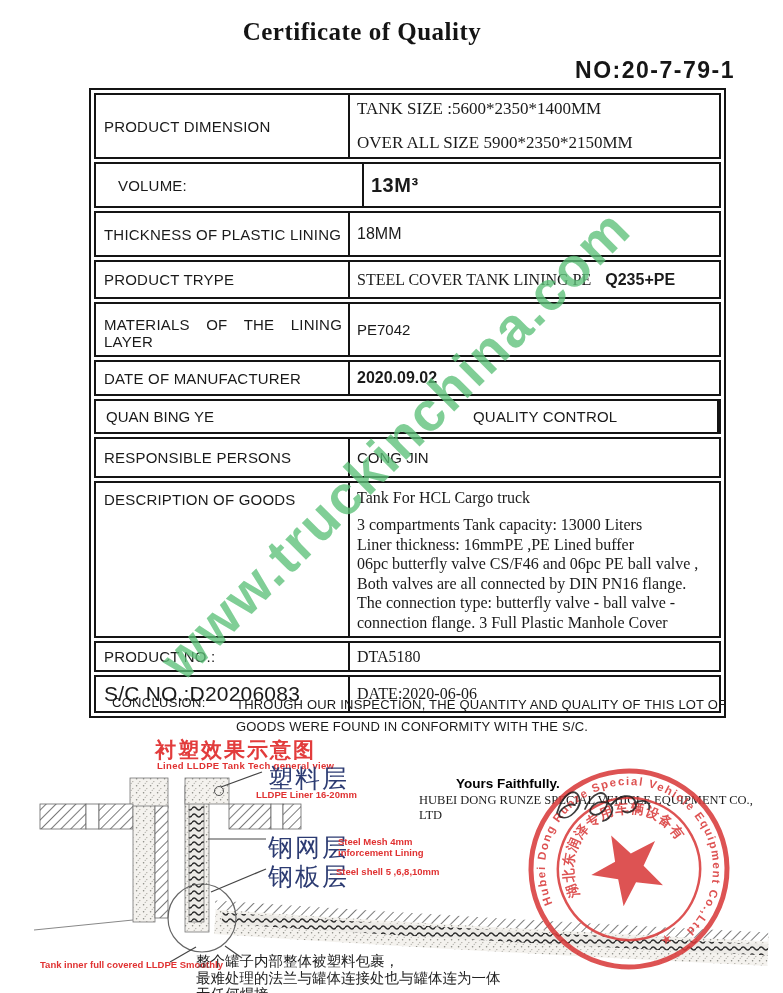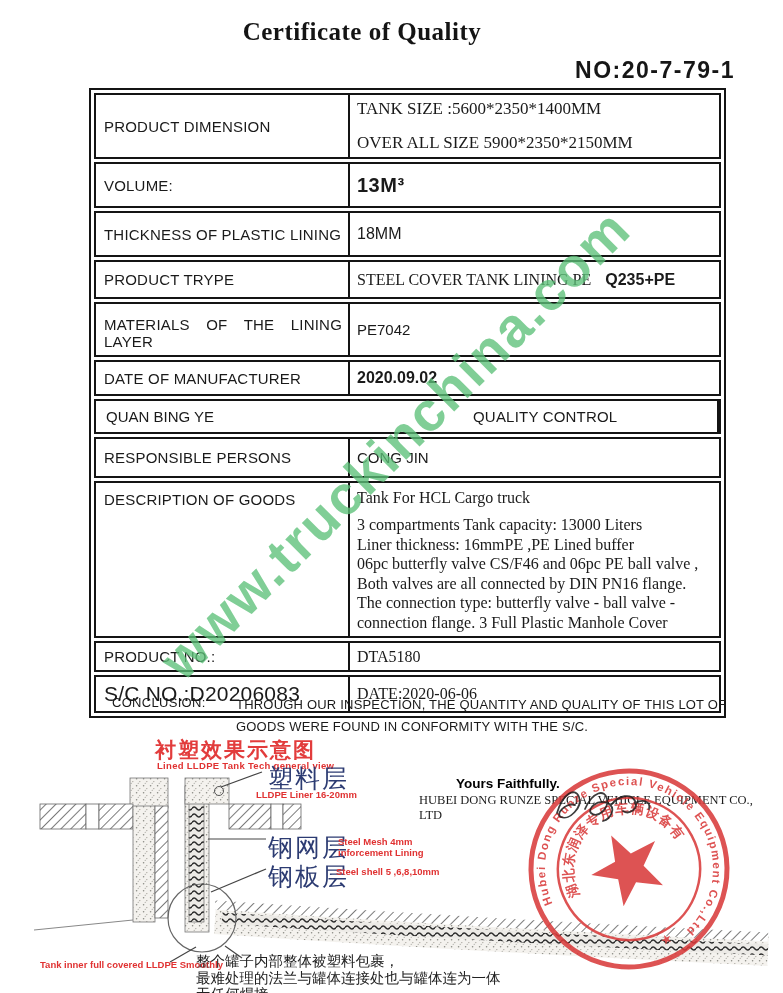--- a/index.html
+++ b/index.html
@@ -40,21 +40,21 @@
   .val{
     flex:1;padding:4px 6px 4px 7px;
     display:flex;flex-direction:column;justify-content:center;
   }
   .serif{font-family:"Liberation Serif", serif;font-size:17px;}
   .sans15{font-size:15px;}
   .sans16{font-size:16px;}
   .bold-big{font-weight:bold;font-size:20px;letter-spacing:.5px;}
   .bold-med{font-weight:bold;font-size:16px;}
   .justify-lbl{display:block;text-align:justify;padding-top:7px;}
-  .r1{min-height:62px;} .r2{min-height:42px;} .r3{min-height:37px;}
+  .r1{min-height:62px;} .r2{min-height:42px;padding-left:14px;} .r3{min-height:37px;}
   .r4{min-height:42px;} .r5{min-height:35px;} .r6{min-height:44px;}
   .r7{min-height:32px;} .r8{min-height:31px;} .r9{min-height:37px;}
   .r10{min-height:130px;} .r11{min-height:22px;} .r12{min-height:22px;}
   .r10 .val{justify-content:center;}
   .r1 .val{justify-content:space-between;}
   .desc-l1{margin-bottom:8px;}
   .desc-p{line-height:1.22;}
   .inline-val{display:flex;flex-direction:row;align-items:baseline;gap:14px;}
   .pad-left{padding-left:10px;}
 

